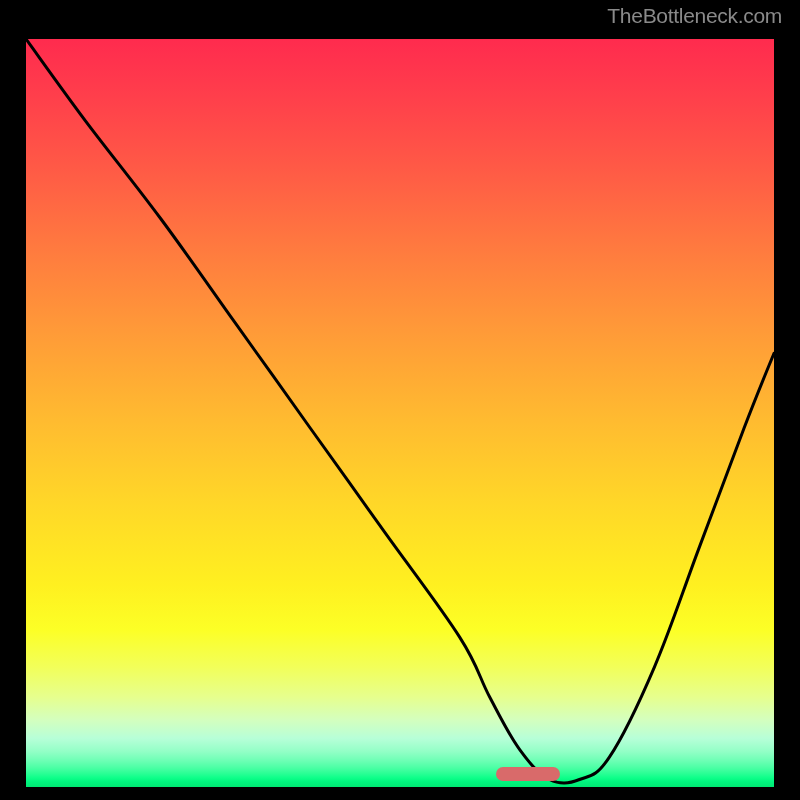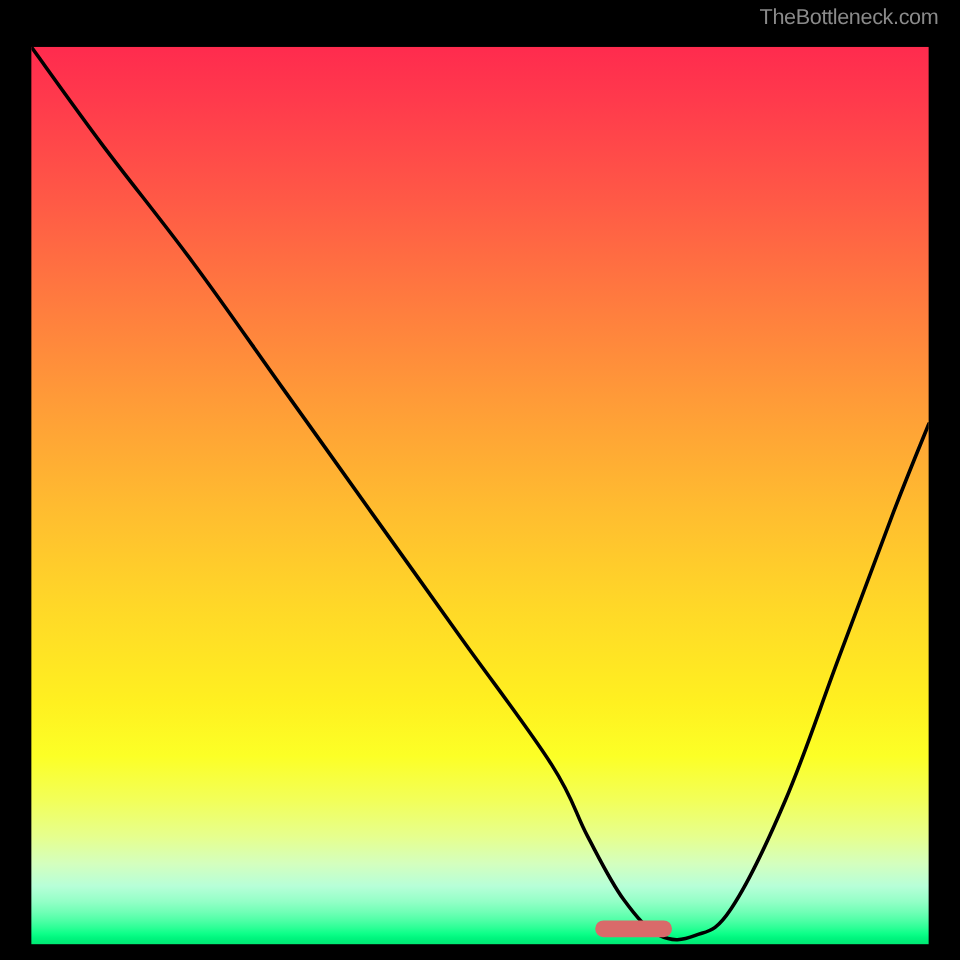--- a/index.html
+++ b/index.html
@@ -57,21 +57,21 @@
     width: 64px;
     height: 14px;
     border-radius: 7px;
     background: #d96a6a;
   }
   .watermark {
     position: absolute;
     top: 4px;
     right: 18px;
     font-family: Arial, Helvetica, sans-serif;
-    font-size: 18px;
+    font-size: 21px;
     color: #8a8a8a;
     letter-spacing: -0.3px;
   }
 </style>
 </head>
 <body>
 
 <div class="frame">
   <div class="gradient"></div>
 

